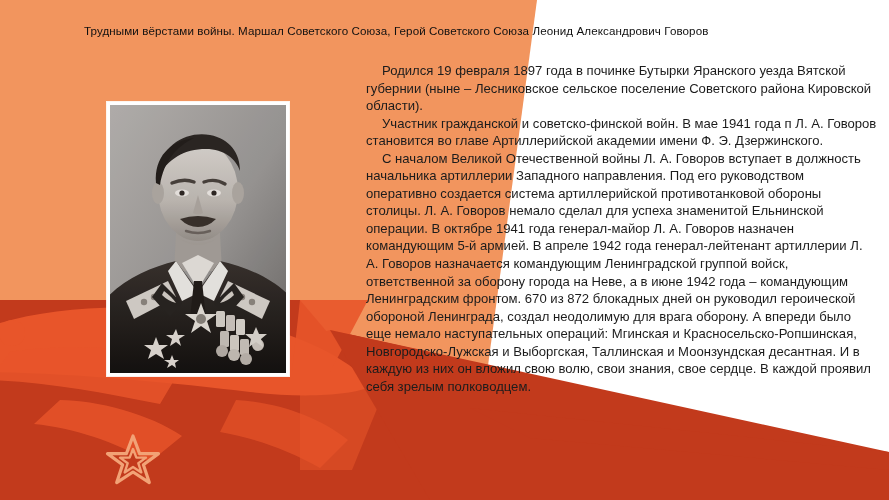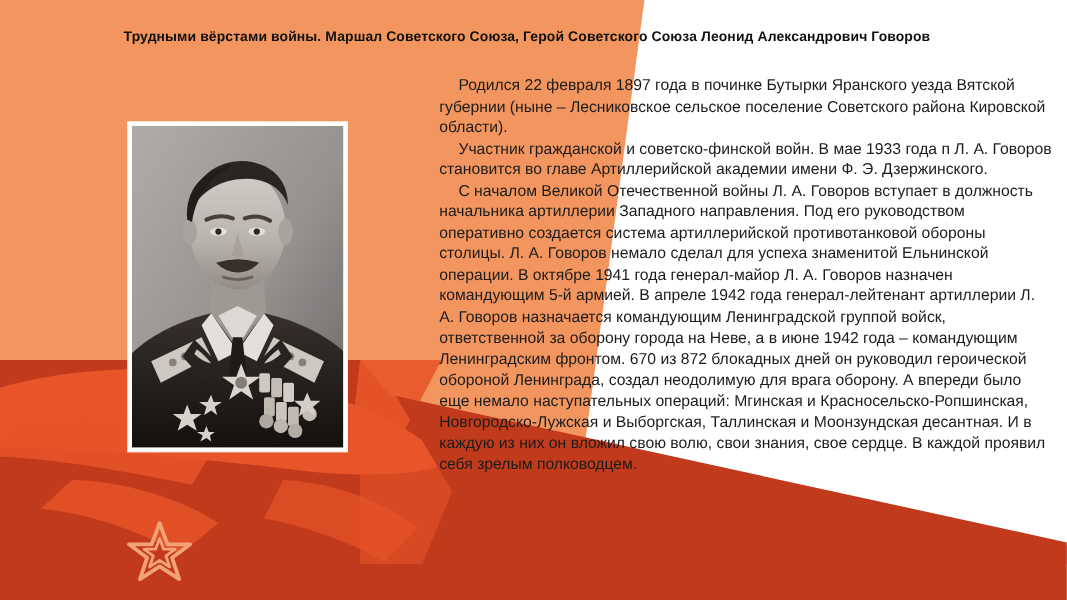--- a/index.html
+++ b/index.html
@@ -22,22 +22,22 @@
     box-shadow:0 0 0 1px rgba(255,255,255,.9);
   }
   .portrait-img{
     position:absolute;left:3px;top:3px;width:176px;height:268px;
     overflow:hidden;background:#8d8d8d;
   }
   .portrait-img svg{display:block;width:176px;height:268px;}
 
   
   .title{
-    position:absolute;left:103px;top:24px;width:770px;
-    font-size:11.6px;font-weight:bold;color:#101010;
+    position:absolute;left:84px;top:24px;width:770px;
+    font-size:11.6px;font-weight:normal;color:#101010;
     letter-spacing:.1px;line-height:1.25;
     white-space:nowrap;
   }
 
   
   .body-text{
     position:absolute;left:366px;top:62px;width:512px;
     font-size:13.1px;color:#1c1c1c;line-height:17.55px;
     text-align:left;
   }
@@ -192,18 +192,18 @@
         </g>
 
         <rect x="0" y="0" width="176" height="268" fill="#000" opacity="0.05"></rect>
       </svg>
     </div>
   </div>
 
   <div class="title">Трудными вёрстами войны. Маршал Советского  Союза, Герой Советского  Союза Леонид Александрович   Говоров</div>
 
   <div class="body-text">
-    <p class="indent">Родился 22 февраля 1897 года в починке Бутырки  Яранского уезда Вятской губернии (ныне – Лесниковское сельское поселение  Советского  района Кировской области).</p>
-    <p class="indent">Участник гражданской и советско-финской войн. В мае 1933 года п Л. А. Говоров становится во главе Артиллерийской академии имени Ф. Э. Дзержинского.</p>
+    <p class="indent">Родился 19 февраля 1897 года в починке Бутырки  Яранского уезда Вятской губернии (ныне – Лесниковское сельское поселение  Советского  района Кировской области).</p>
+    <p class="indent">Участник гражданской и советско-финской войн. В мае 1941 года п Л. А. Говоров становится во главе Артиллерийской академии имени Ф. Э. Дзержинского.</p>
     <p class="indent">С началом Великой Отечественной войны Л. А. Говоров вступает в должность начальника артиллерии Западного направления. Под его руководством оперативно создается система артиллерийской противотанковой обороны столицы. Л. А. Говоров немало сделал для успеха знаменитой Ельнинской операции. В октябре 1941 года генерал-майор Л. А. Говоров назначен командующим 5-й армией. В апреле 1942 года генерал-лейтенант артиллерии Л. А. Говоров назначается командующим Ленинградской группой войск, ответственной за оборону города на Неве, а в июне 1942 года – командующим Ленинградским фронтом. 670 из  872 блокадных дней он руководил героической обороной Ленинграда, создал неодолимую для врага оборону. А впереди было еще немало наступательных операций: Мгинская и Красносельско-Ропшинская, Новгородско-Лужская и Выборгская, Таллинская и Моонзундская десантная. И в каждую из них он вложил свою волю, свои знания, свое сердце. В каждой проявил себя зрелым полководцем.</p>
   </div>
 
 </div>
 
 </body></html>

